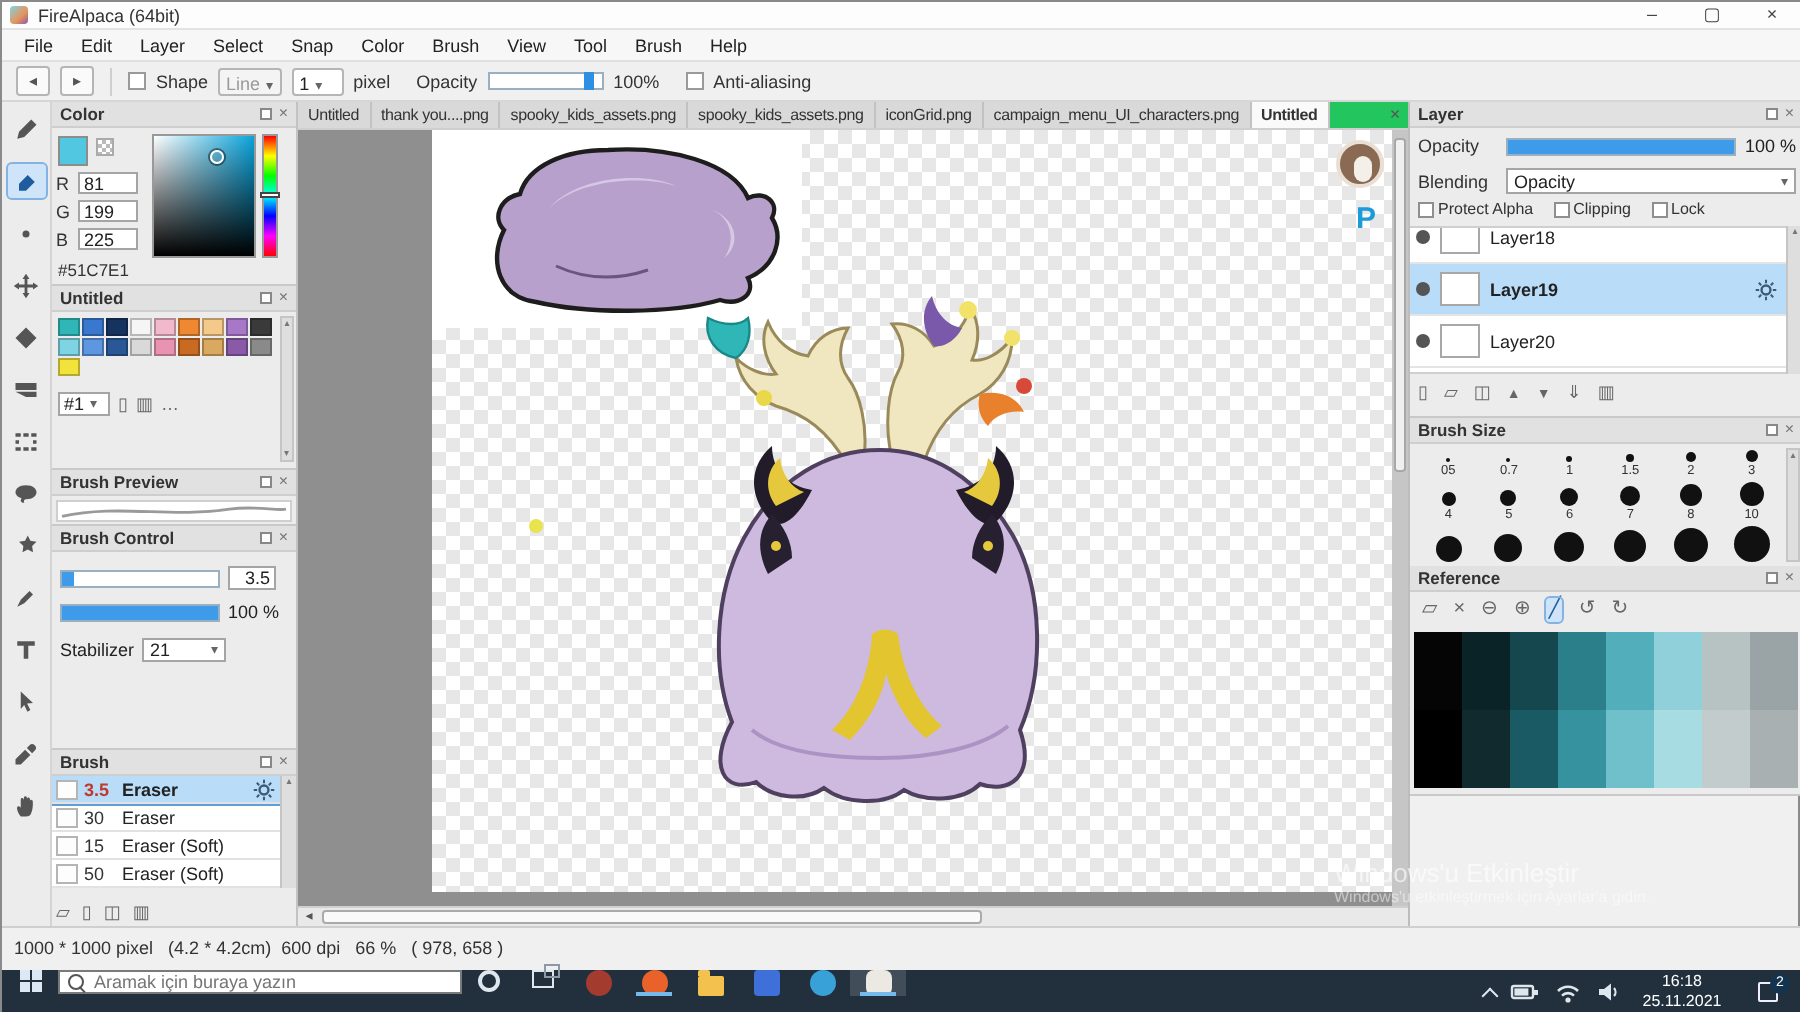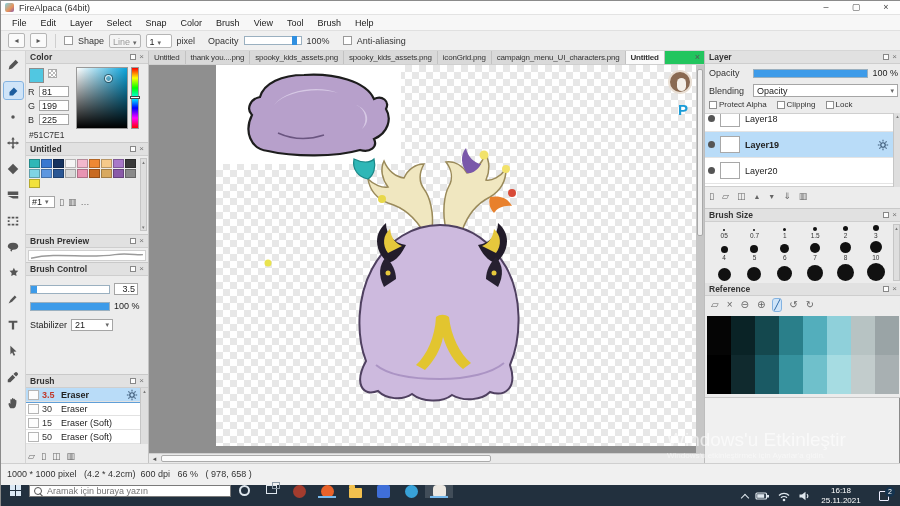--- a/index.html
+++ b/index.html
@@ -164,21 +164,21 @@
   .bs-dot{background:#111;border-radius:50%;display:block}
   .bs-label{font-size:6.5px;color:#333;margin-top:1px}
   .bs-scroll{position:absolute;right:1px;top:15px;bottom:2px;width:7px;background:#dedede;border:1px solid #c5c5c5;font-size:5px;color:#777;text-align:center}
   .bs-scroll::before{content:"▴"}
 
   
   .statusbar{position:absolute;left:0;top:462px;width:900px;height:32px;background:#f0f0f0;border-top:1px solid #cfcfcf;line-height:20px;padding-left:6px;color:#333;white-space:pre}
 
   
   .watermark{position:absolute;left:666px;top:428px;z-index:60;pointer-events:none;color:rgba(255,255,255,.62)}
-  .watermark .l1{font-size:19px}
+  .watermark .l1{font-size:13px}
   .watermark .l2{font-size:8px;color:rgba(255,255,255,.5)}
 
   
   .taskbar{position:absolute;left:0;top:484px;width:900px;height:22px;background:#22303e;display:flex;align-items:flex-start;z-index:70}
   .tb-start{width:28px;display:flex;align-items:center;justify-content:center}
   .winlogo{display:grid;grid-template-columns:5px 5px;grid-template-rows:5px 5px;gap:1px}
   .winlogo i{background:#dce9f5}
   .tb-search{width:202px;background:#fff;border:1px solid #7a7a7a;display:flex;align-items:center;gap:4px;padding:0 4px}
   .mag{position:relative;width:9px;height:9px}
   .mag::before{content:"";position:absolute;left:0;top:0;width:6px;height:6px;border:1.4px solid #555;border-radius:50%}

